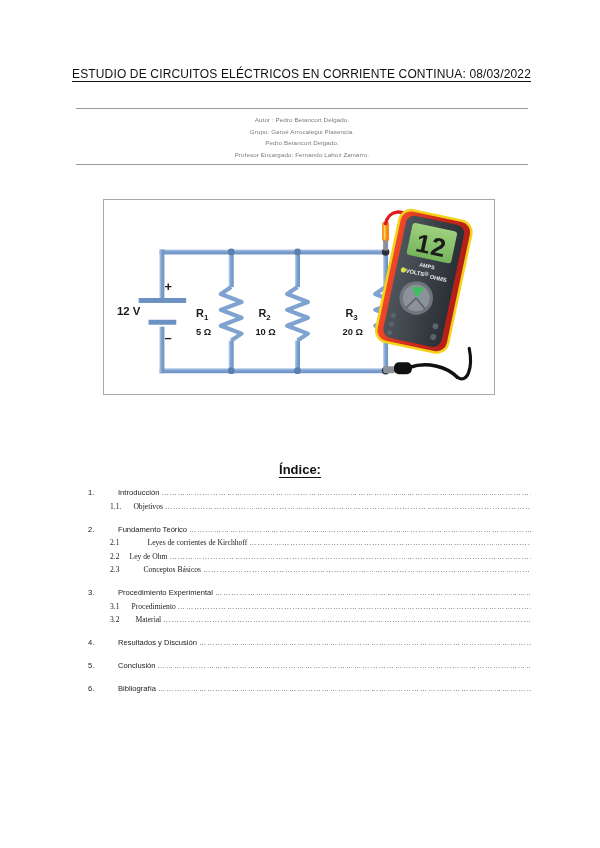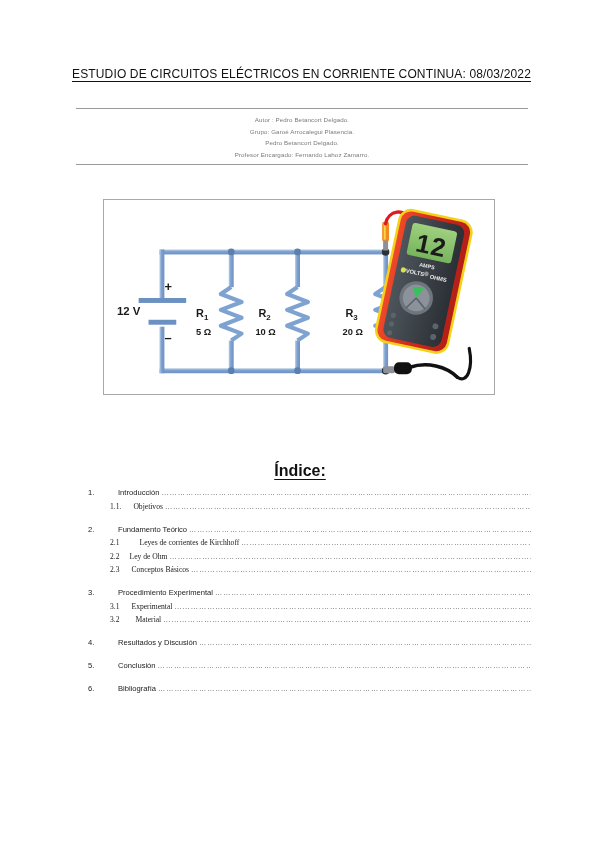--- a/index.html
+++ b/index.html
@@ -74,21 +74,21 @@
   }
   .figure svg { display: block; width: 100%; height: 100%; }
 
   
   .indice {
     position: absolute;
     left: 0;
     top: 462px;
     width: 600px;
     text-align: center;
-    font-size: 16px;
+    font-size: 13px;
     font-weight: bold;
     color: #111;
   }
   .indice span {
     text-decoration: underline;
     text-underline-offset: 3px;
   }
 
   
   .toc {
@@ -287,42 +287,42 @@
         <span class="toc-num" style="width: auto; margin-right: 4px;">1.1.</span>
         <span class="toc-label">Objetivos</span>
         <span class="toc-dots">…………………………………………………………………………………………………………………………………………………………………………………………………………………………………………………………………………………………………………………………………………</span>
       </div>
       <div class="toc-entry toc-l1 toc-indent-1">
         <span class="toc-num">2.</span>
         <span class="toc-label">Fundamento Teórico</span>
         <span class="toc-dots">…………………………………………………………………………………………………………………………………………………………………………………………………………………………………………………………………………………………………………………………………………</span>
       </div>
       <div class="toc-entry toc-l2 toc-indent-2">
-        <span class="toc-num" style="width: auto; margin-right: 12px;">2.1</span>
+        <span class="toc-num" style="width: auto; margin-right: 20px;">2.1</span>
         <span class="toc-label">Leyes de corrientes de Kirchhoff</span>
         <span class="toc-dots">…………………………………………………………………………………………………………………………………………………………………………………………………………………………………………………………………………………………………………………………………………</span>
       </div>
       <div class="toc-entry toc-l2 toc-indent-2">
         <span class="toc-num" style="width: auto; margin-right: 2px;">2.2</span>
         <span class="toc-label">Ley de Ohm</span>
         <span class="toc-dots">…………………………………………………………………………………………………………………………………………………………………………………………………………………………………………………………………………………………………………………………………………</span>
       </div>
       <div class="toc-entry toc-l2 toc-indent-2">
-        <span class="toc-num" style="width: auto; margin-right: 4px;">2.3</span>
+        <span class="toc-num" style="width: auto; margin-right: 16px;">2.3</span>
         <span class="toc-label">Conceptos Básicos</span>
         <span class="toc-dots">…………………………………………………………………………………………………………………………………………………………………………………………………………………………………………………………………………………………………………………………………………</span>
       </div>
       <div class="toc-entry toc-l1 toc-indent-1">
         <span class="toc-num">3.</span>
         <span class="toc-label">Procedimiento Experimental</span>
         <span class="toc-dots">…………………………………………………………………………………………………………………………………………………………………………………………………………………………………………………………………………………………………………………………………………</span>
       </div>
       <div class="toc-entry toc-l2 toc-indent-2">
         <span class="toc-num" style="width: auto; margin-right: 4px;">3.1</span>
-        <span class="toc-label">Experimental</span>
+        <span class="toc-label">Procedimiento</span>
         <span class="toc-dots">…………………………………………………………………………………………………………………………………………………………………………………………………………………………………………………………………………………………………………………………………………</span>
       </div>
       <div class="toc-entry toc-l2 toc-indent-2">
         <span class="toc-num" style="width: auto; margin-right: 8px;">3.2</span>
         <span class="toc-label">Material</span>
         <span class="toc-dots">…………………………………………………………………………………………………………………………………………………………………………………………………………………………………………………………………………………………………………………………………………</span>
       </div>
       <div class="toc-entry toc-l1 toc-indent-1">
         <span class="toc-num">4.</span>
         <span class="toc-label">Resultados y Discusión</span>

